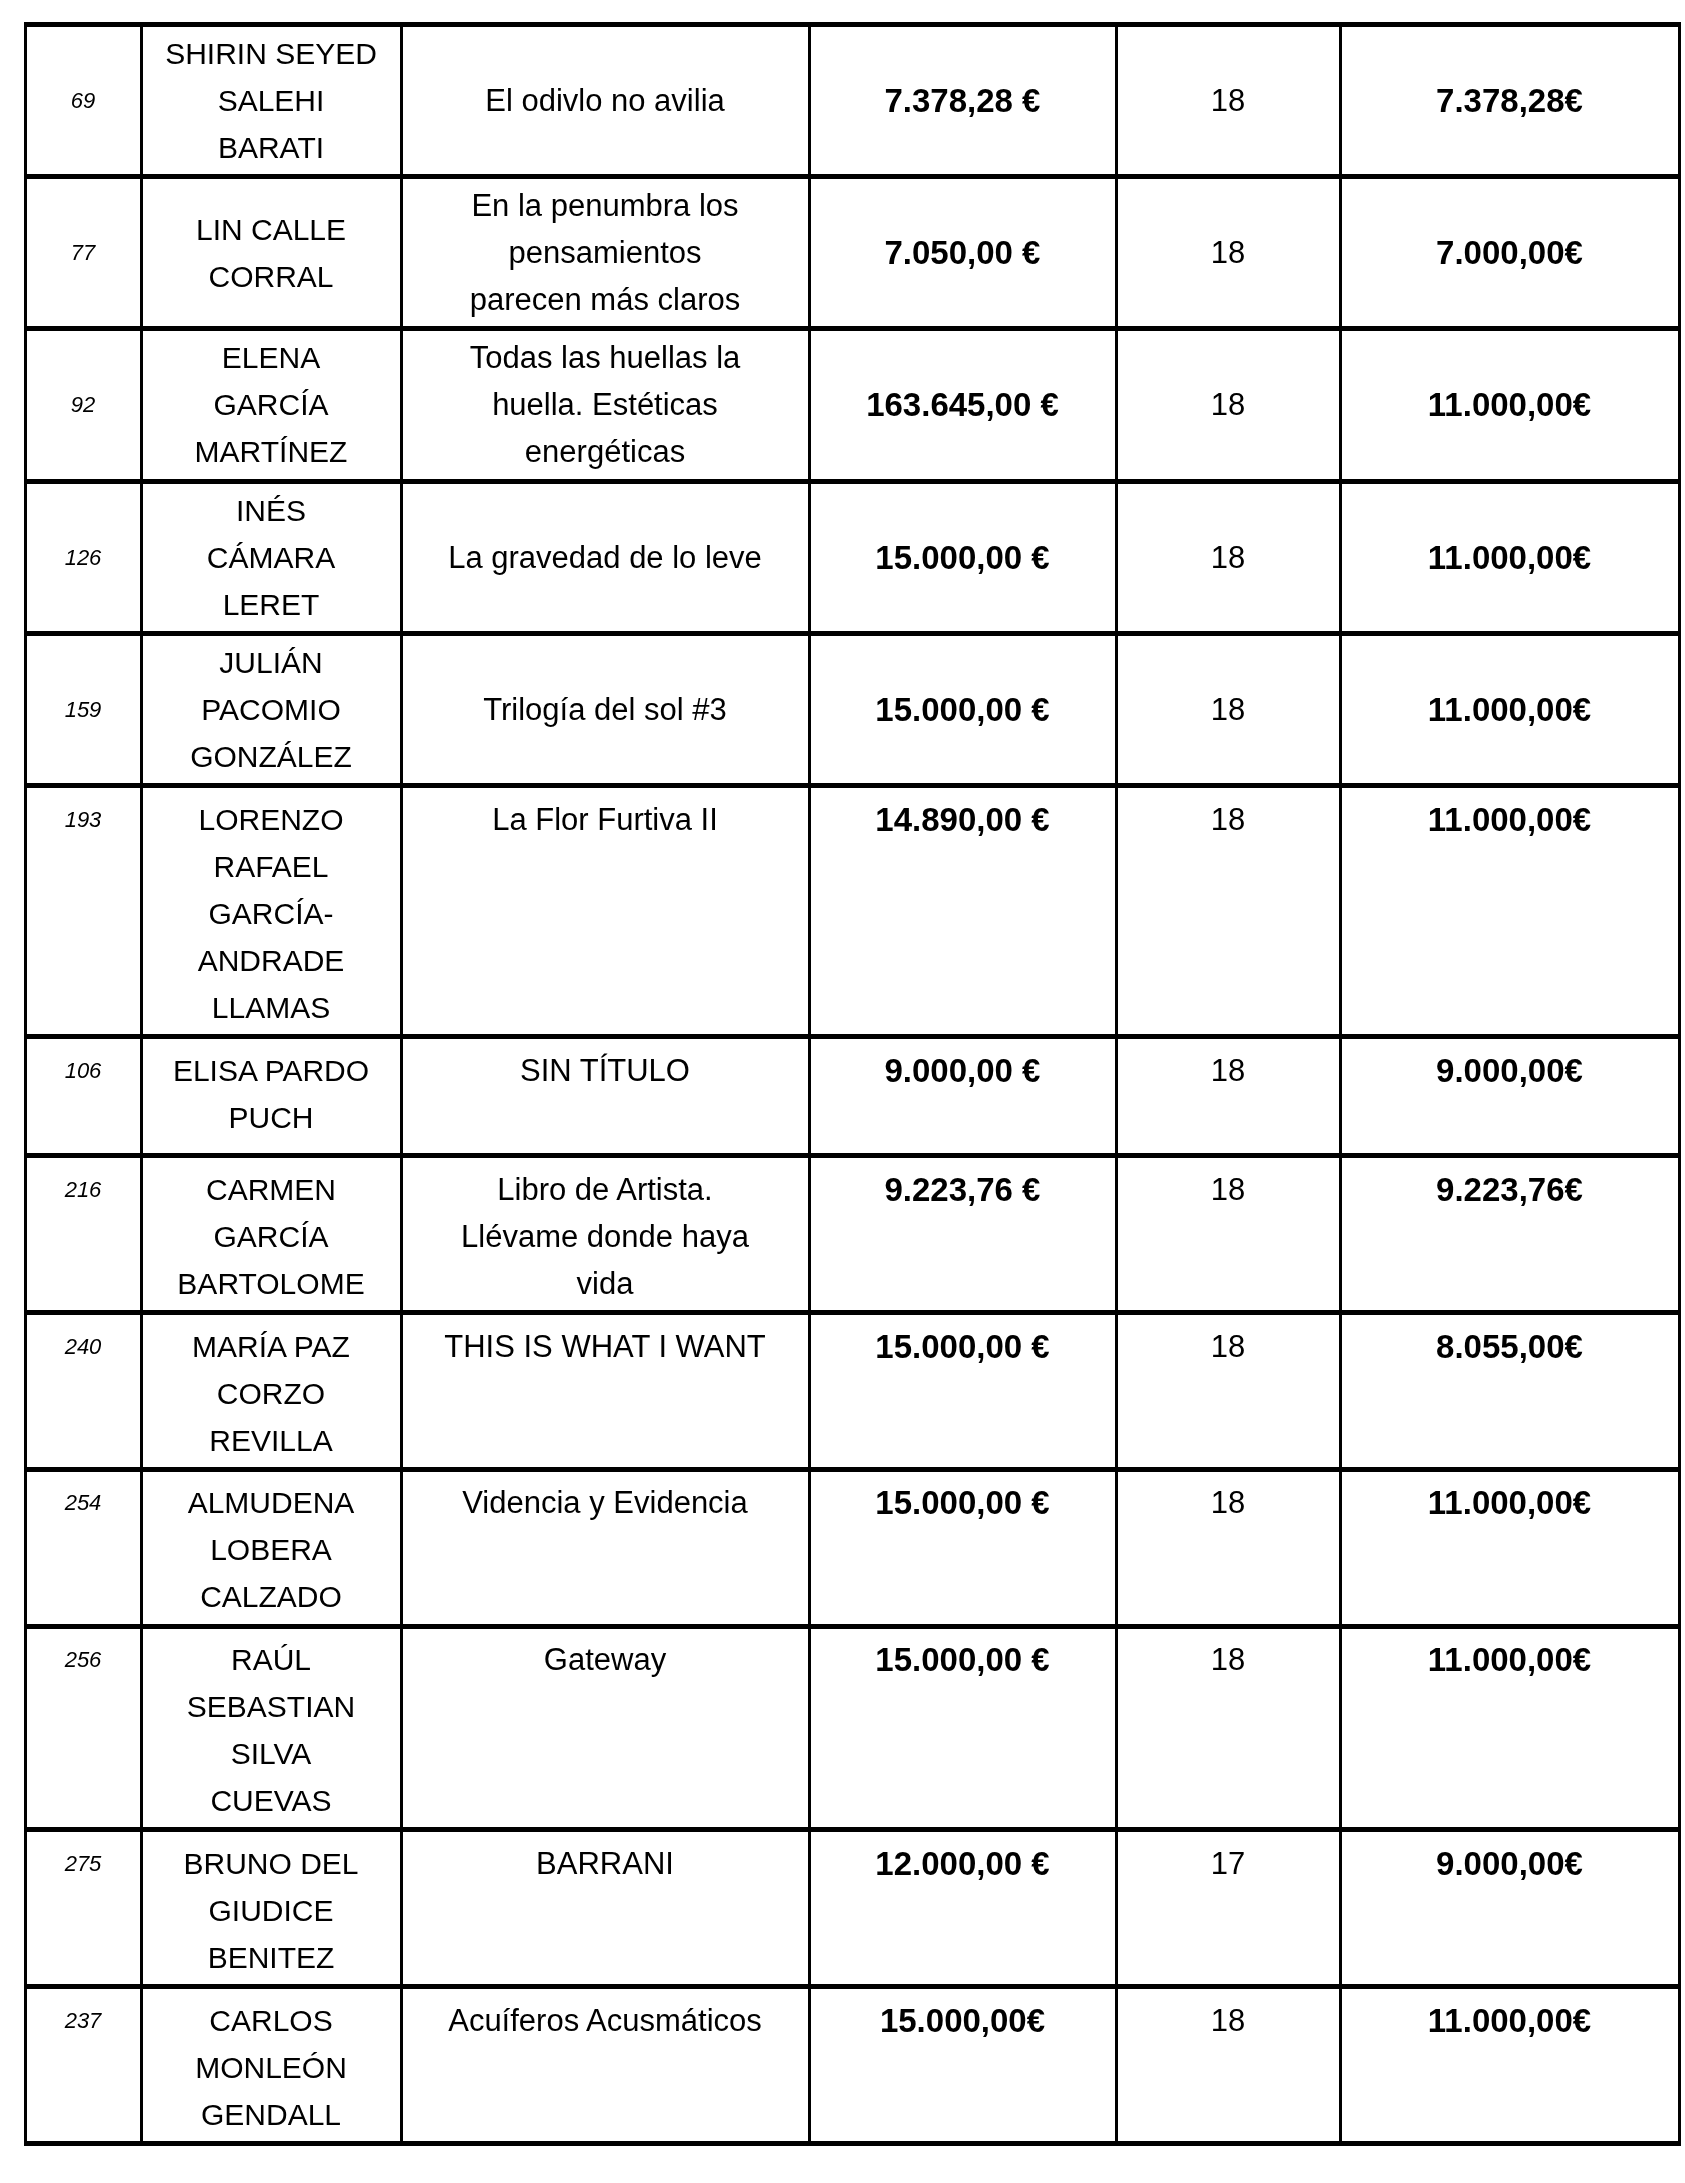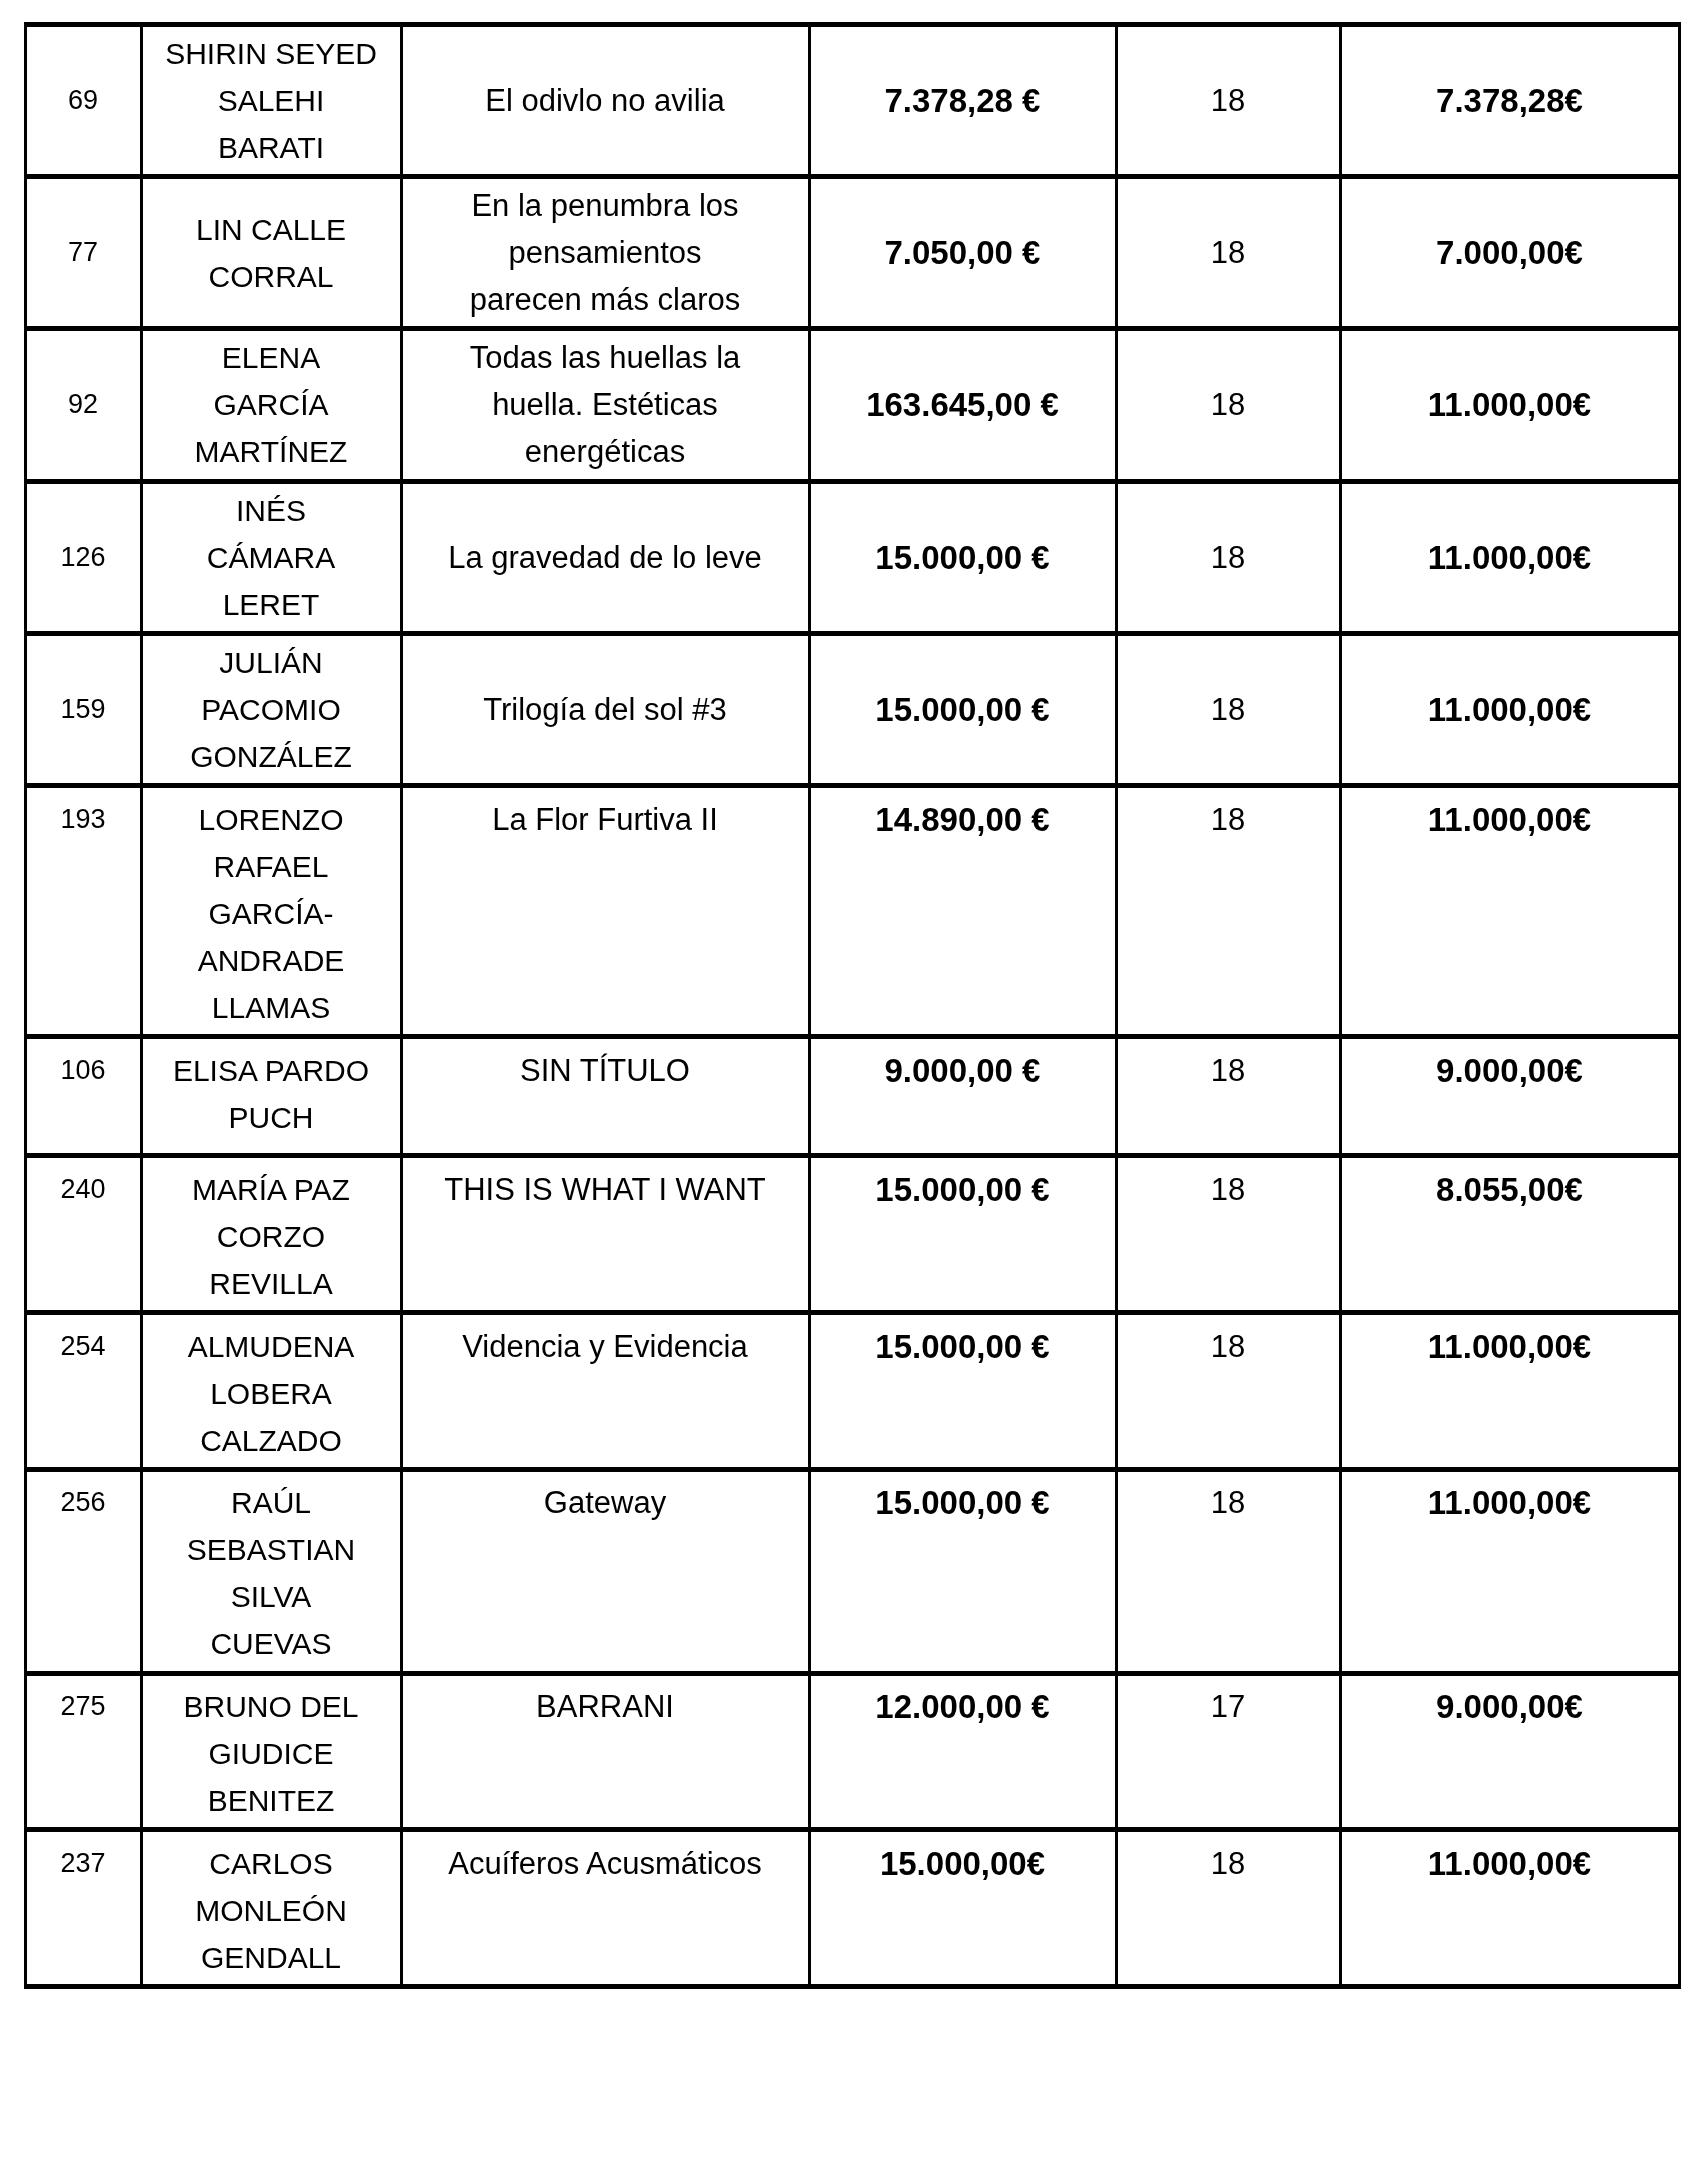--- a/index.html
+++ b/index.html
@@ -44,21 +44,21 @@
     text-align: center;
     padding: 3.1px 6.3px;
     overflow: hidden;
     white-space: pre-line;
     font-size: 31px;
     line-height: 47px;
   }
   tr.v-mid td { vertical-align: middle; }
   tr.v-top td { vertical-align: top; padding-top: 7.8px; }
 
-  td.num   { font-size: 27px; }
+  td.num   { font-size: 22px; font-style: italic; }
   td.name  { font-size: 30px; margin-left: 37px; }
   td.title { font-size: 31px; margin-left: 6px; }
   td.money { font-weight: bold; font-size: 33px; }
   td.score { font-size: 31px; }
 
   tr.h190 { height: 149px; }
   tr.h188 { height: 147px; }
   tr.h178 { height: 139px; }
   tr.h298 { height: 233px; }
   tr.h152 { height: 119px; }
@@ -149,20 +149,32 @@
       </tr>
       <tr class="v-top h152">
         <td class="num">106</td>
         <td class="name">ELISA PARDO
 PUCH</td>
         <td class="title">SIN TÍTULO</td>
         <td class="money">9.000,00 €</td>
         <td class="score">18</td>
         <td class="money">9.000,00€</td>
       </tr>
+      <tr class="v-top h198">
+        <td class="num">216</td>
+        <td class="name">CARMEN
+GARCÍA
+BARTOLOME</td>
+        <td class="title">Libro de Artista.
+Llévame donde haya
+vida</td>
+        <td class="money">9.223,76 €</td>
+        <td class="score">18</td>
+        <td class="money">9.223,76€</td>
+      </tr>
       <tr class="v-top h192">
         <td class="num">240</td>
         <td class="name">MARÍA PAZ
 CORZO
 REVILLA</td>
         <td class="title">THIS IS WHAT I WANT</td>
         <td class="money">15.000,00 €</td>
         <td class="score">18</td>
         <td class="money">8.055,00€</td>
       </tr>

